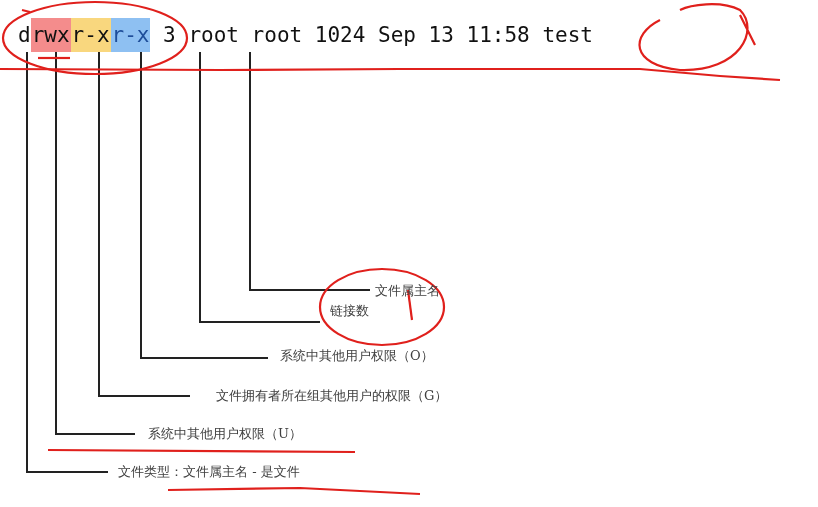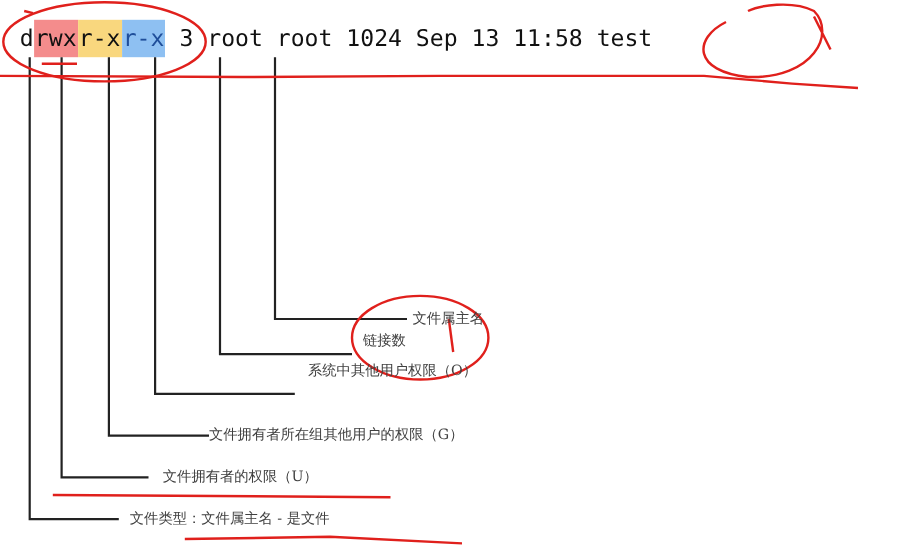--- a/index.html
+++ b/index.html
@@ -35,16 +35,16 @@
     <path d="M660,20 C630,35 630,65 680,70 C740,72 760,30 740,10 C720,0 690,5 680,10 M740,15 L755,45"></path>
     <ellipse cx="382" cy="307" rx="62" ry="38"></ellipse>
     <path d="M408,290 L412,320"></path>
     <path d="M48,450 L355,452"></path>
     <path d="M168,490 L300,488 L420,494"></path>
   </g>
 </svg>
 
 <div class="lbl" style="left:375px;top:279px;">文件属主名</div>
 <div class="lbl" style="left:330px;top:299px;">链接数</div>
-<div class="lbl" style="left:280px;top:326px;text-align:center;">系统中其他用户权限（O）</div>
-<div class="lbl" style="left:190px;top:384px;">文件拥有者所在组其他用户的权限（G）</div>
-<div class="lbl" style="left:148px;top:422px;">文件拥有者的权限（U）</div>
+<div class="lbl" style="left:280px;top:344px;text-align:center;">系统中其他用户权限（O）</div>
+<div class="lbl" style="left:216px;top:384px;">文件拥有者所在组其他用户的权限（G）</div>
+<div class="lbl" style="left:148px;top:422px;">系统中其他用户权限（U）</div>
 <div class="lbl" style="left:118px;top:460px;">文件类型：文件属主名 - 是文件</div>
 
 </body></html>

